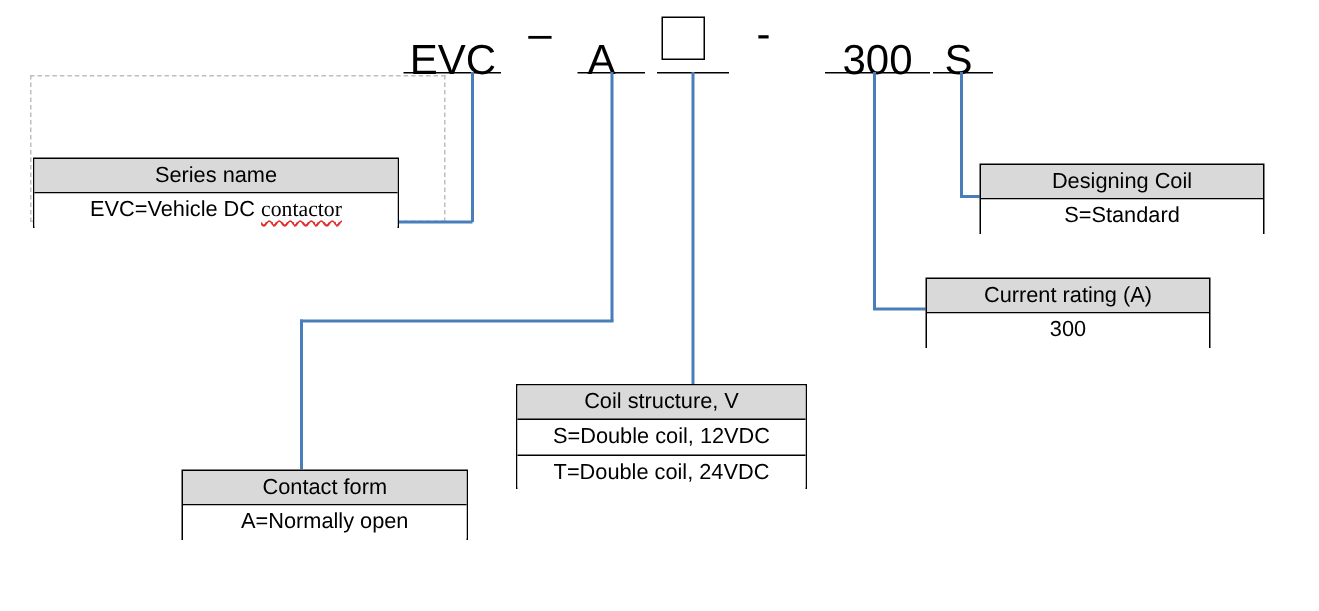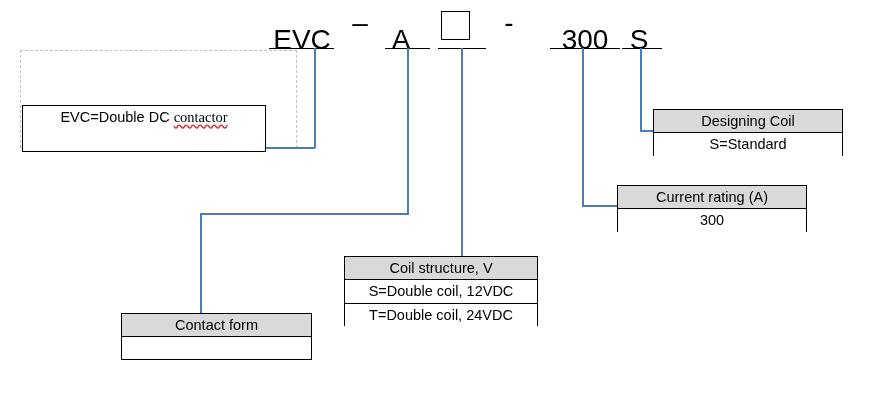--- a/index.html
+++ b/index.html
@@ -124,27 +124,29 @@
 
   <div class="ln lnv" style="left:461px;top:48px;height:208px;"></div>
 
   <div class="ln lnv" style="left:582px;top:48px;height:158px;"></div>
   <div class="ln lnh" style="left:582px;top:205px;width:36px;"></div>
 
   <div class="ln lnv" style="left:640px;top:48px;height:83px;"></div>
   <div class="ln lnh" style="left:640px;top:130px;width:14px;"></div>
 
   <div class="box" style="left:22px;top:105px;width:244px;height:47px;">
+    <div class="hd">Series name</div>
     <div class="rw">
-      <span>EVC=Double DC </span><span class="sp">contactor</span>
+      <span>EVC=Vehicle DC </span><span class="sp">contactor</span>
     </div>
   </div>
 
   <div class="box" style="left:121px;top:313px;width:191px;height:47px;">
     <div class="hd">Contact form</div>
+    <div class="rw">A=Normally open</div>
   </div>
 
   <div class="box" style="left:344px;top:256px;width:194px;height:70px;">
     <div class="hd">Coil structure, V</div>
     <div class="rw">S=Double coil, 12VDC</div>
     <div class="rw">T=Double coil, 24VDC</div>
   </div>
 
   <div class="box" style="left:617px;top:185px;width:190px;height:47px;">
     <div class="hd">Current rating (A)</div>

